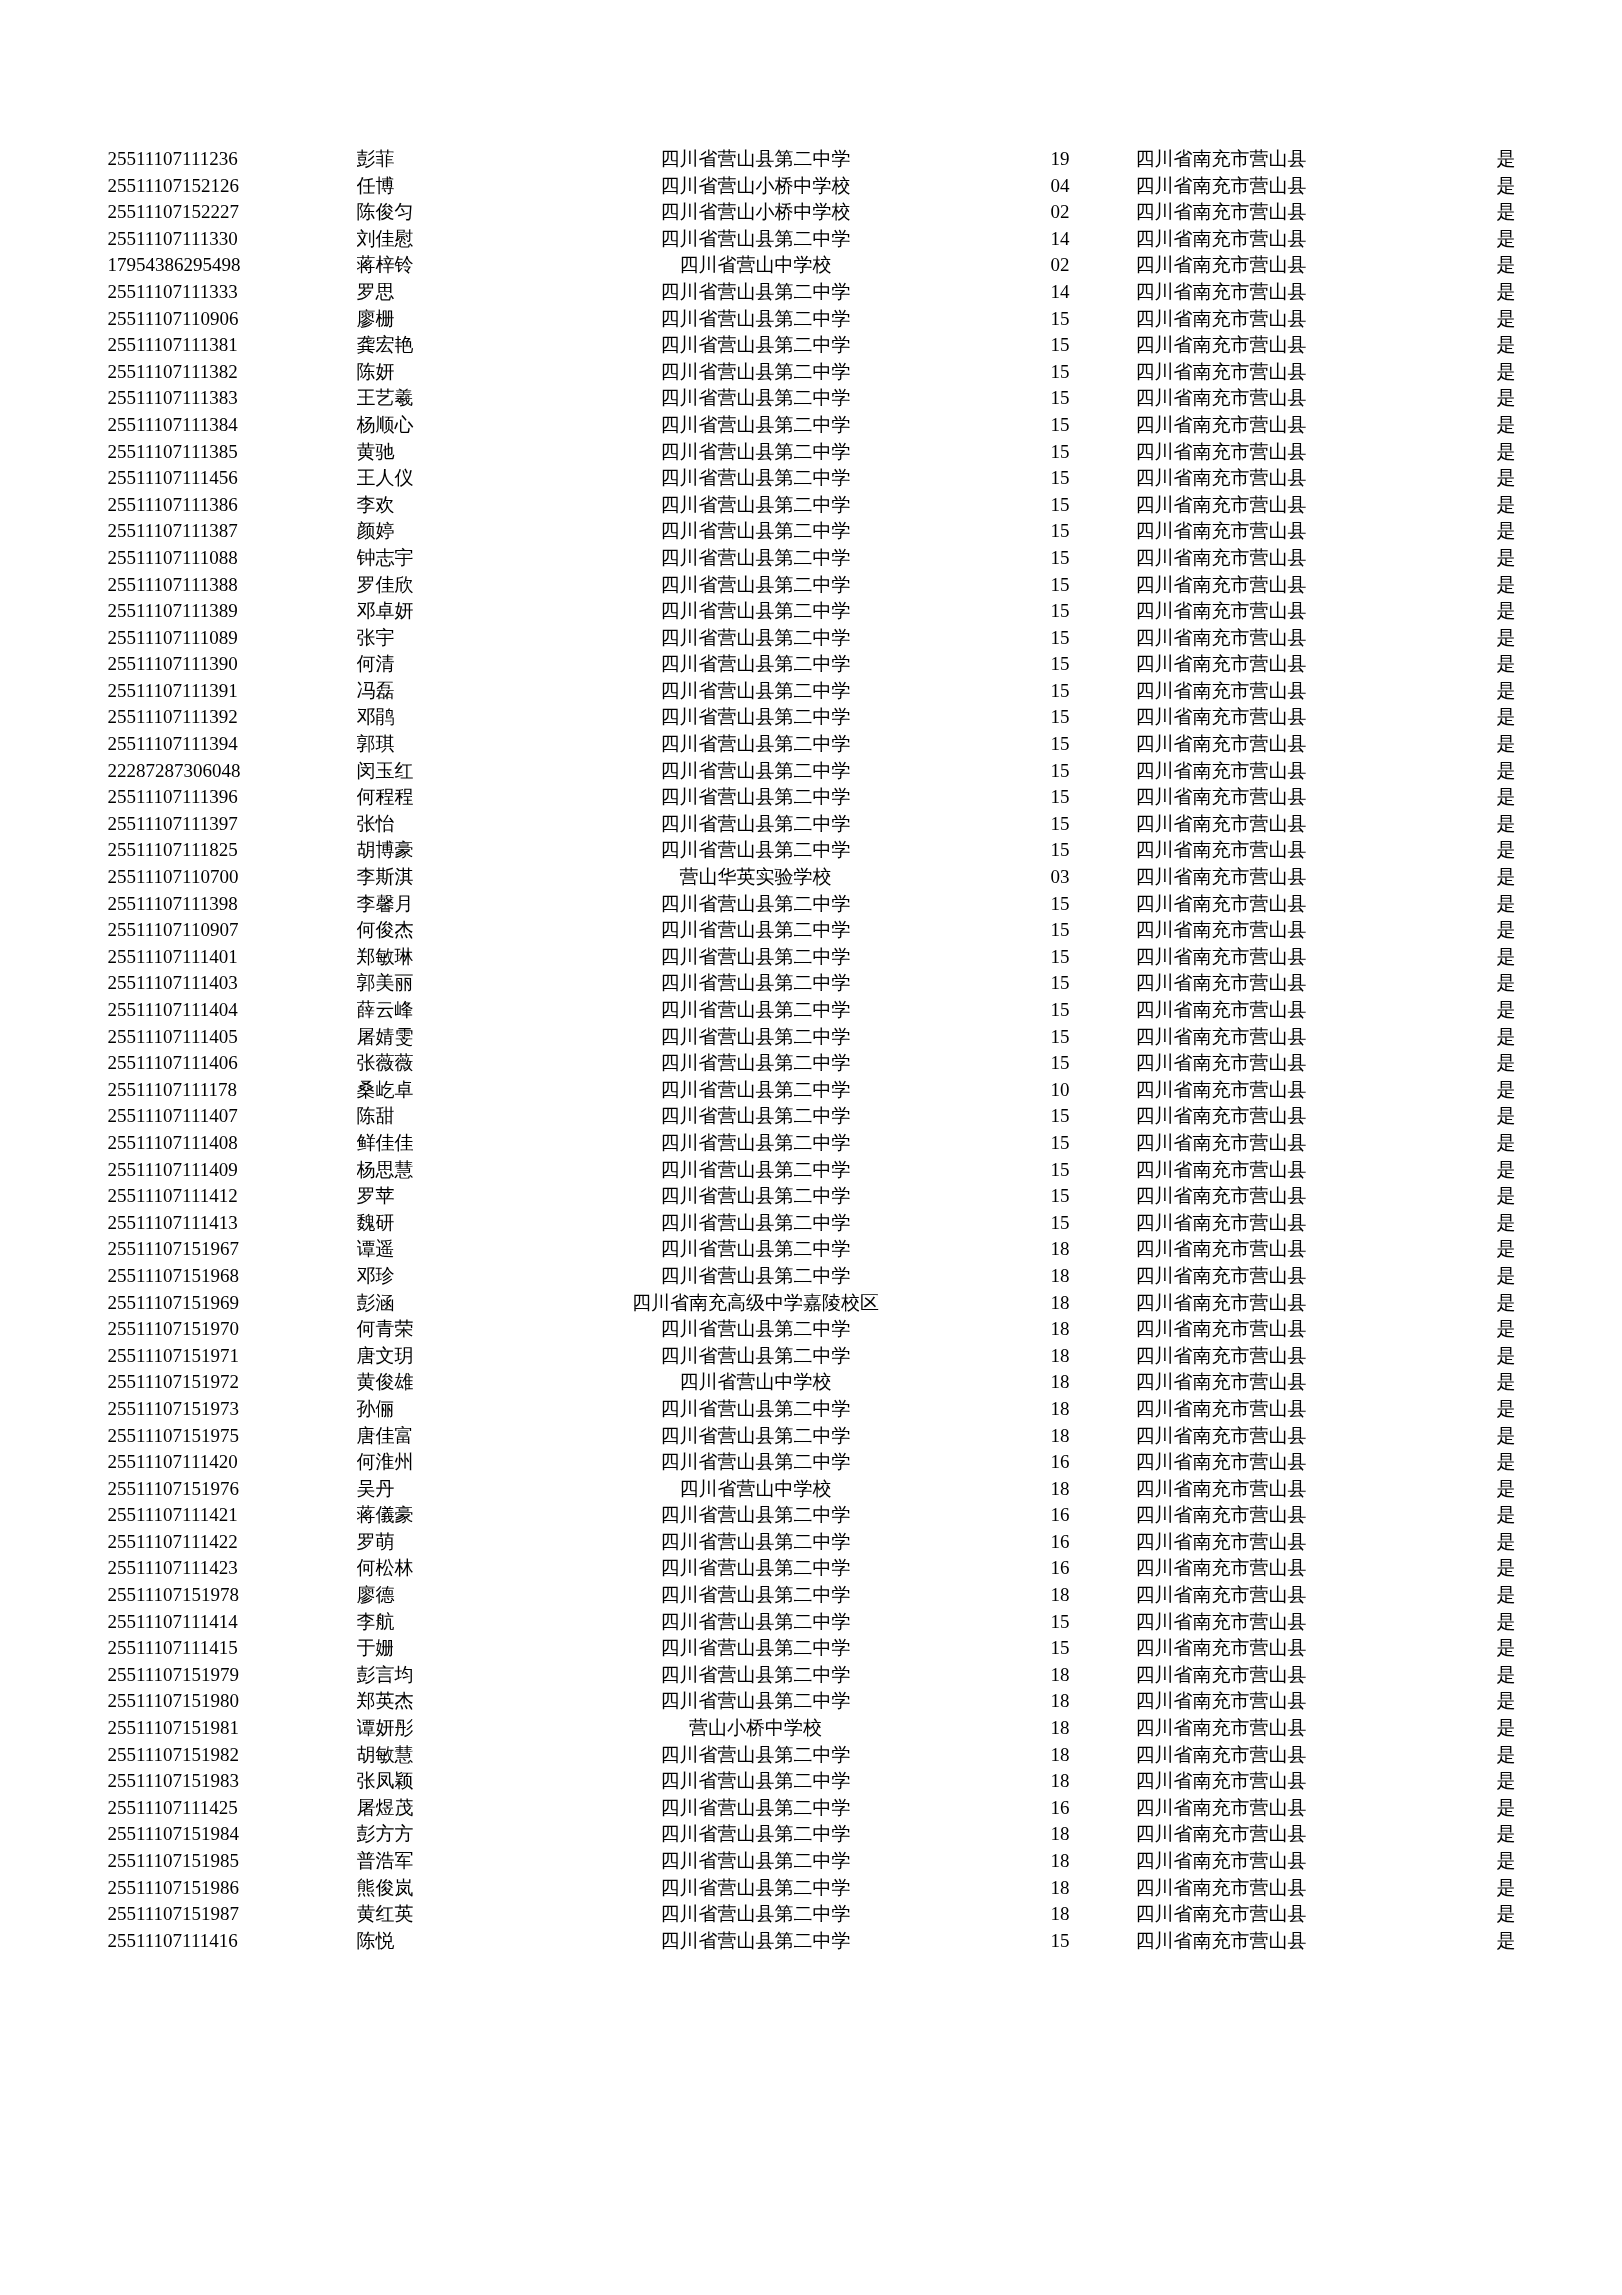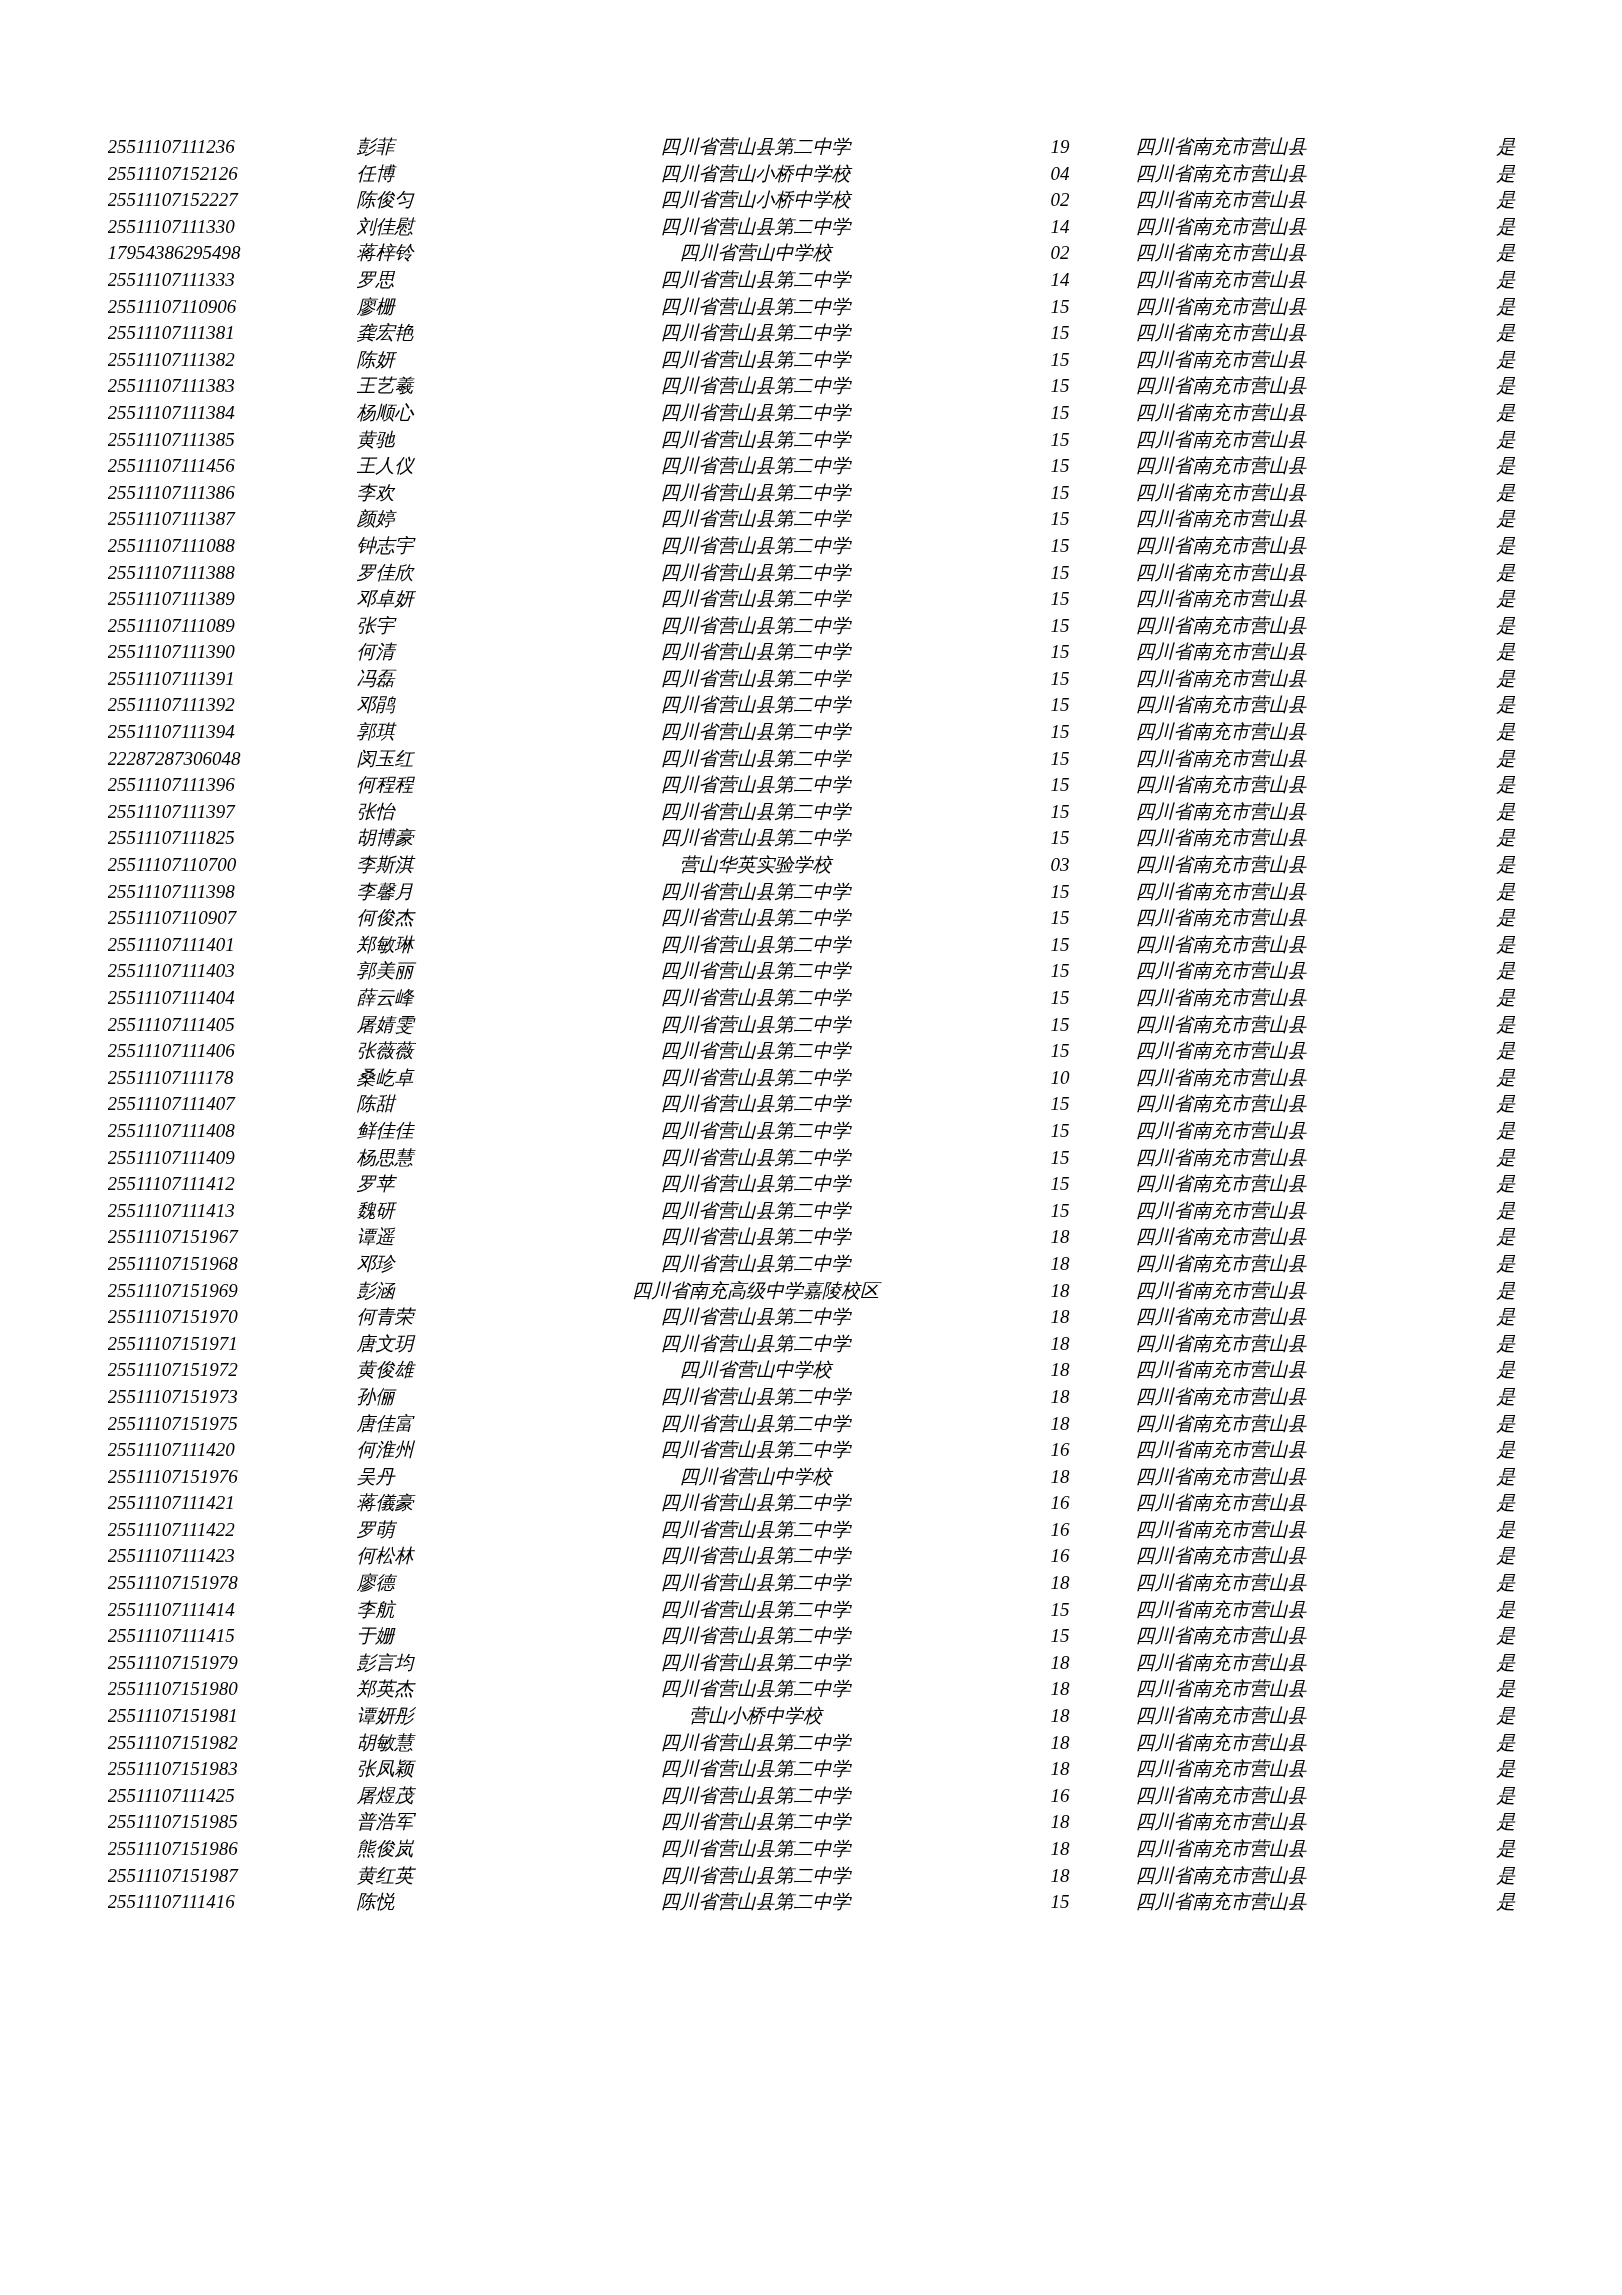--- a/index.html
+++ b/index.html
@@ -15,24 +15,23 @@
   }
   .page {
     position: relative;
     width: 1623px;
     height: 2295px;
     box-sizing: border-box;
     padding: 134px 0 0 0;
   }
   table.roster {
     border-collapse: collapse;
-    margin: 0 auto;
+    margin: 12px auto;
     width: 1335px;
     table-layout: fixed;
-    font-style: italic;
   }
   table.roster td {
     padding: 0;
     font-size: 19px;
     line-height: 26.6px;
     white-space: nowrap;
     overflow: hidden;
     vertical-align: middle;
   }
   col.c-id    { width: 249px; }
@@ -561,20 +560,28 @@
         </tr>
         <tr>
           <td class="id">25511107111425</td>
           <td class="name">屠煜茂</td>
           <td class="school">四川省营山县第二中学</td>
           <td class="code">16</td>
           <td class="region">四川省南充市营山县</td>
           <td class="flag">是</td>
         </tr>
         <tr>
+          <td class="id">25511107151984</td>
+          <td class="name">彭方方</td>
+          <td class="school">四川省营山县第二中学</td>
+          <td class="code">18</td>
+          <td class="region">四川省南充市营山县</td>
+          <td class="flag">是</td>
+        </tr>
+        <tr>
           <td class="id">25511107151985</td>
           <td class="name">普浩军</td>
           <td class="school">四川省营山县第二中学</td>
           <td class="code">18</td>
           <td class="region">四川省南充市营山县</td>
           <td class="flag">是</td>
         </tr>
         <tr>
           <td class="id">25511107151986</td>
           <td class="name">熊俊岚</td>

